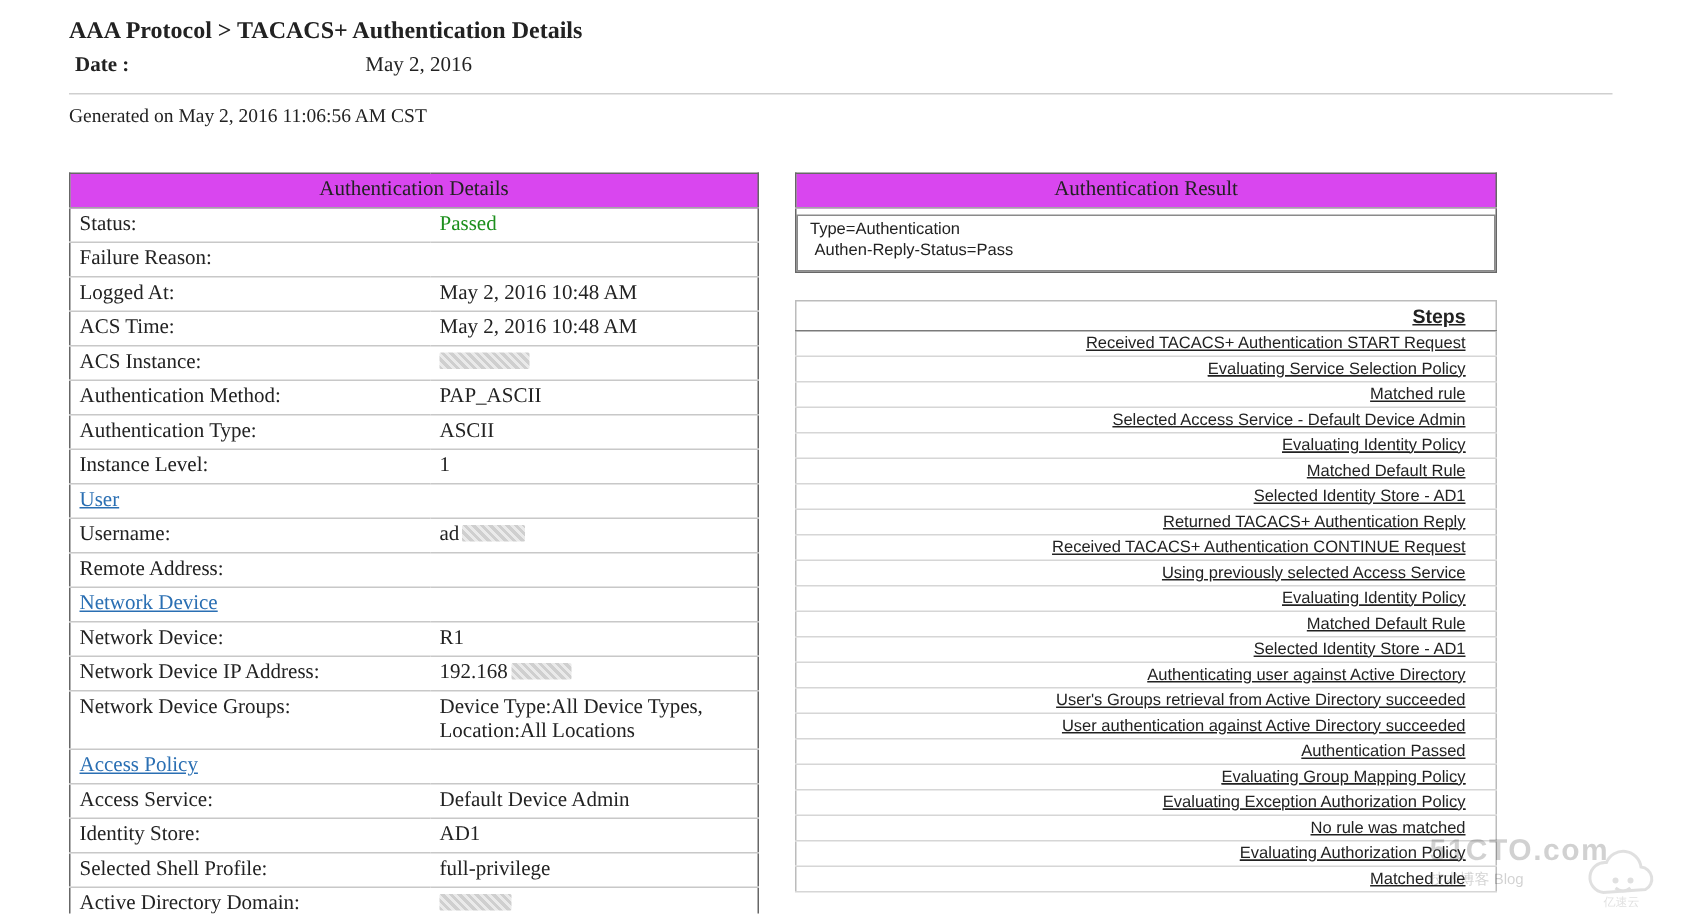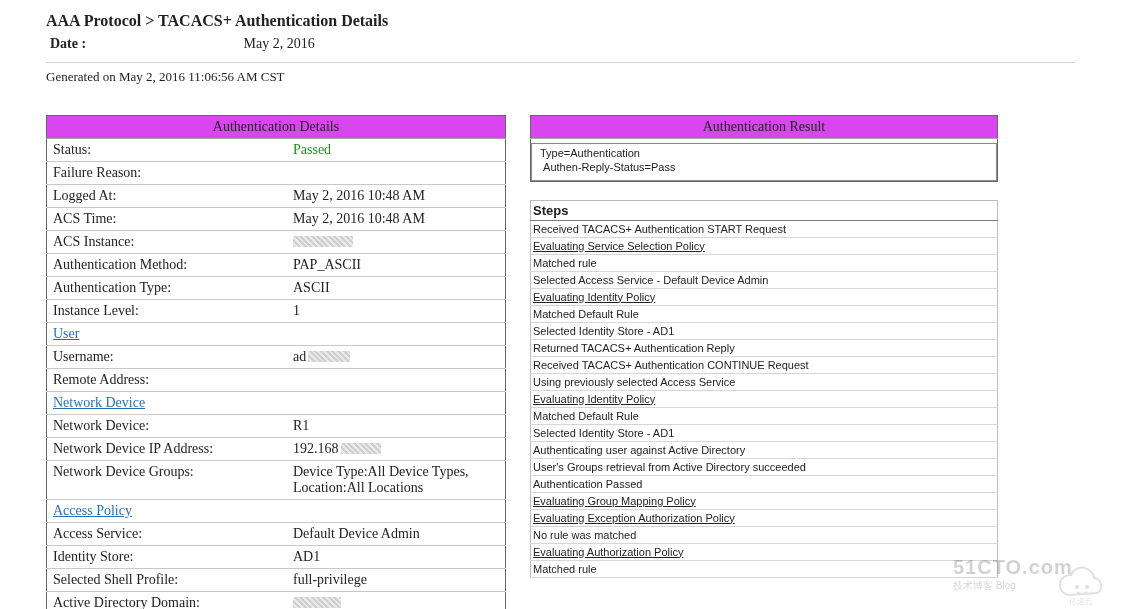--- a/index.html
+++ b/index.html
@@ -99,23 +99,24 @@
     width: 100%;
     border-collapse: collapse;
     font-family: Arial, Helvetica, sans-serif;
     font-size: 11px;
     margin-top: 18px;
     border-top: 1px solid #bcbcbc;
     border-left: 1px solid #bcbcbc;
     border-right: 1px solid #bcbcbc;
   }
   table.steps th, table.steps td {
-    text-align: left;
+    text-align: right;
     border-bottom: 1px solid #d6d6d6;
-    padding: 2px 2px;
+    padding: 2px 20px;
+    text-decoration: underline;
   }
   table.steps th {
     font-family: Arial, Helvetica, sans-serif;
     font-size: 13px;
     font-weight: bold;
     background: #fff;
     border-bottom: 1px solid #7a7a7a;
   }
   .step-link { text-decoration: underline; color: #222; }
 
@@ -312,20 +313,23 @@
         <tr>
               <td>Selected Identity Store - AD1</td>
             </tr>
         <tr>
               <td>Authenticating user against Active Directory</td>
             </tr>
         <tr>
               <td>User's Groups retrieval from Active Directory succeeded</td>
             </tr>
         <tr>
+              <td>User authentication against Active Directory succeeded</td>
+            </tr>
+        <tr>
               <td>Authentication Passed</td>
             </tr>
         <tr>
               <td><span class="step-link">Evaluating Group Mapping Policy</span></td>
             </tr>
         <tr>
               <td><span class="step-link">Evaluating Exception Authorization Policy</span></td>
             </tr>
         <tr>
               <td>No rule was matched</td>

